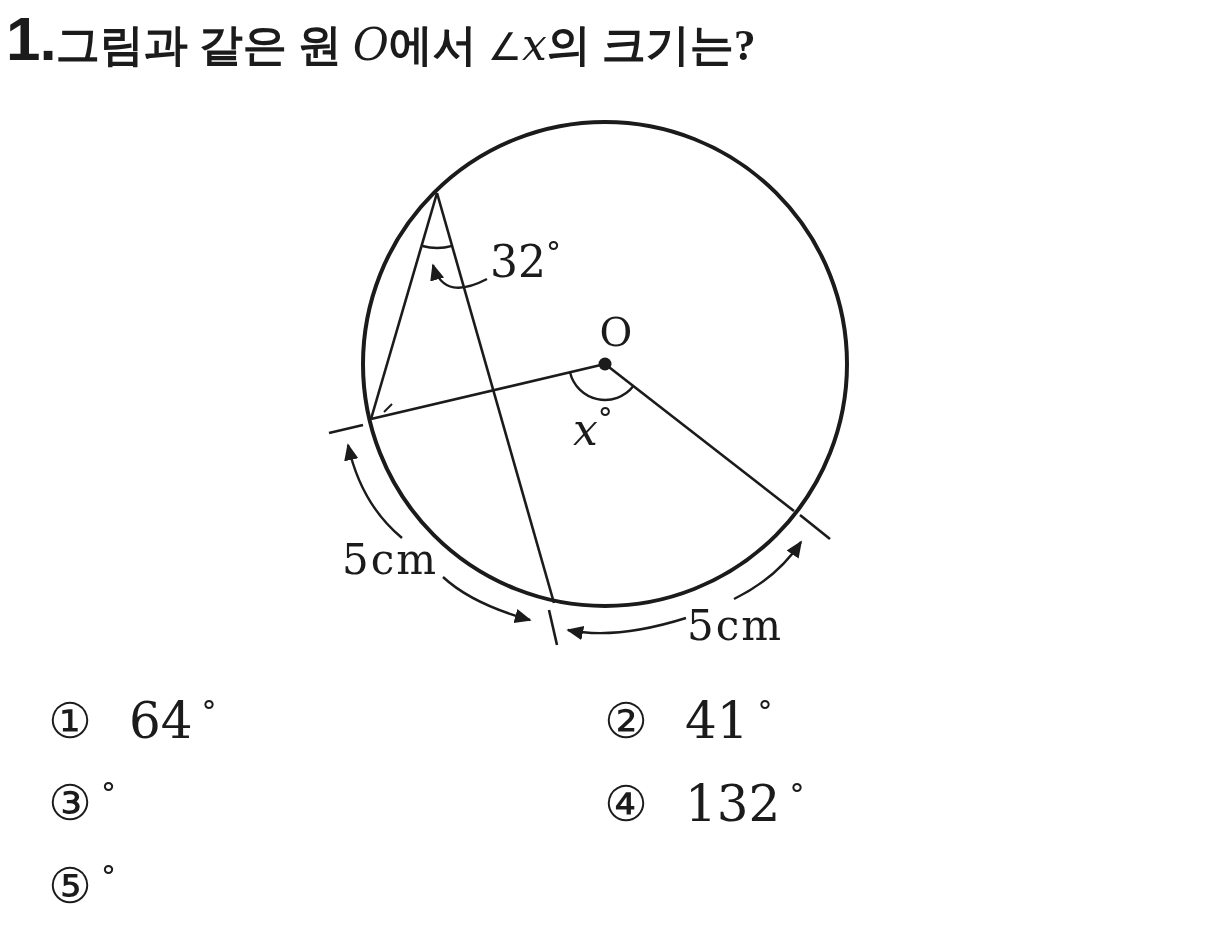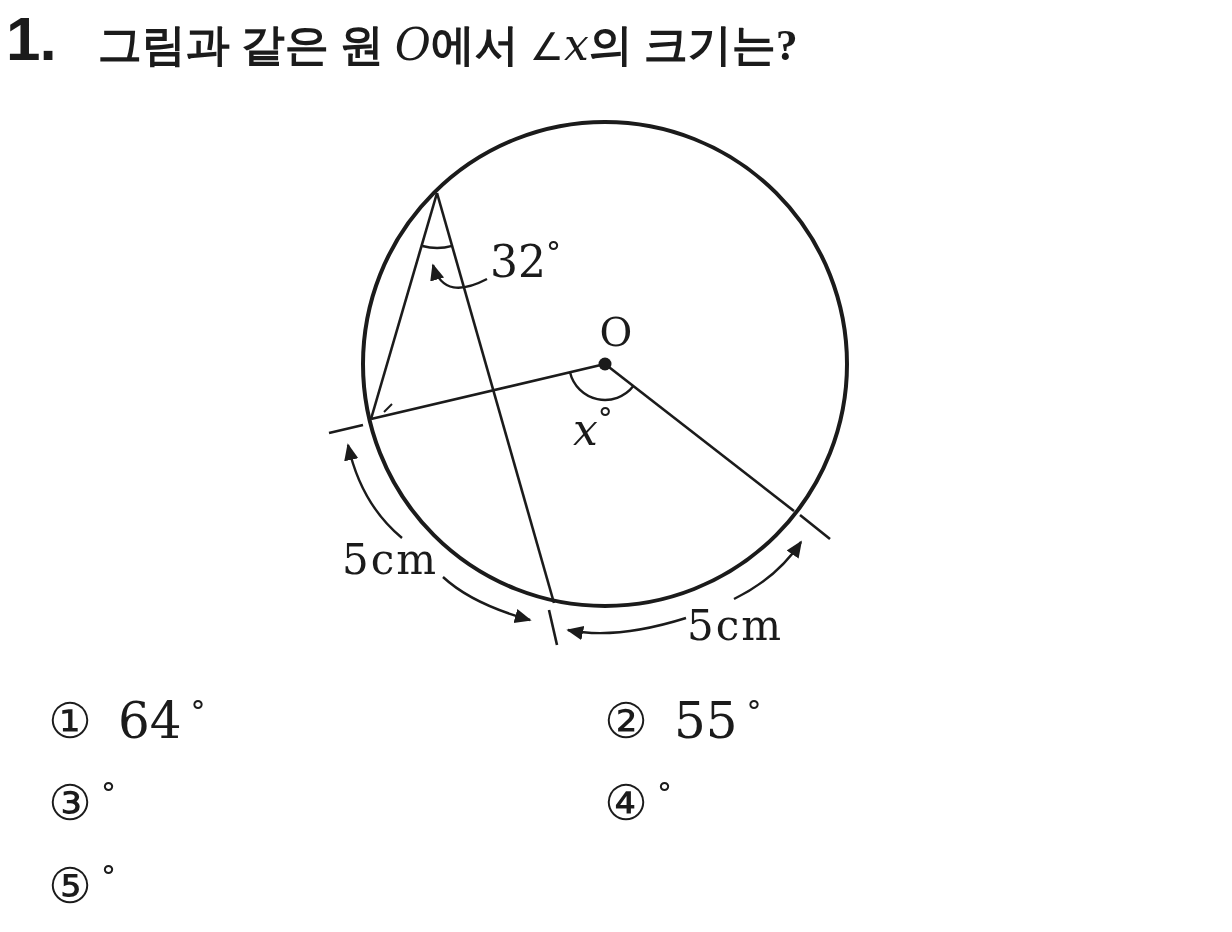--- a/index.html
+++ b/index.html
@@ -18,21 +18,20 @@
     display: flex; align-items: baseline;
     white-space: pre;
   }
   .q-number {
     font-family: "Liberation Sans", sans-serif;
     font-weight: 700;
     font-size: 62px; line-height: 1;
     letter-spacing: -1px;
   }
   .q-title {
-    margin-left: 42px;
     font-family: "Liberation Serif", "DejaVu Serif", serif;
     font-weight: 700;
     font-size: 44px; line-height: 1.15;
   }
   .q-title .math {
     font-family: "DejaVu Serif", serif;
     font-style: italic; font-weight: 400;
   }
   .q-title .angle-sym {
     font-family: "DejaVu Sans", sans-serif;
@@ -54,21 +53,21 @@
     display: flex; align-items: baseline;
     line-height: 1;
   }
   .choice .marker {
     font-family: "DejaVu Sans", sans-serif;
     font-size: 49px;
   }
   .choice .value {
     font-family: "DejaVu Serif", serif;
     font-size: 50px;
-    margin-left: 26px;
+    margin-left: 37px;
   }
   .choice .deg {
     font-family: "DejaVu Serif", serif;
     font-size: 30px;
     margin-left: 9px;
     display: inline-block;
     transform: translateY(-16px);
   }
   .c1 { left: 48px;  top: 696px; }
   .c2 { left: 604px; top: 696px; }
@@ -127,29 +126,30 @@
     <text class="dia" x="735" y="640" font-size="42" text-anchor="middle" letter-spacing="2">5cm</text>
   </svg>
 
   <div class="choice c1">
     <span class="marker">①</span>
     <span class="value">64</span>
     <span class="deg">°</span>
   </div>
   <div class="choice c2">
     <span class="marker">②</span>
-    <span class="value">55</span>
+    <span class="value">41</span>
     <span class="deg">°</span>
   </div>
   <div class="choice c3">
     <span class="marker">③</span>
     <span class="deg">°</span>
   </div>
   <div class="choice c4">
     <span class="marker">④</span>
+    <span class="value">132</span>
     <span class="deg">°</span>
   </div>
   <div class="choice c5">
     <span class="marker">⑤</span>
     <span class="deg">°</span>
   </div>
 
 </div>
 
 </body></html>

